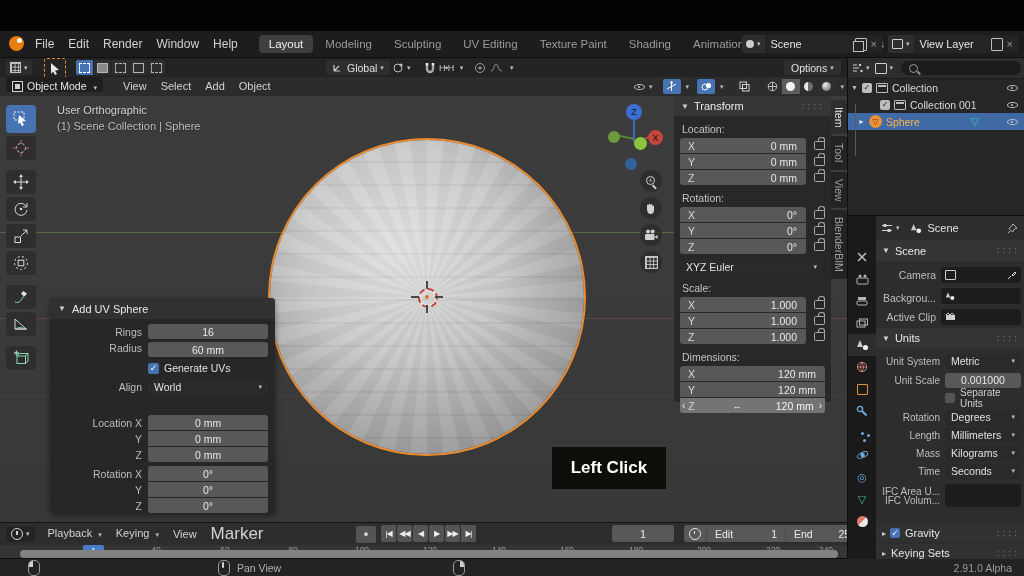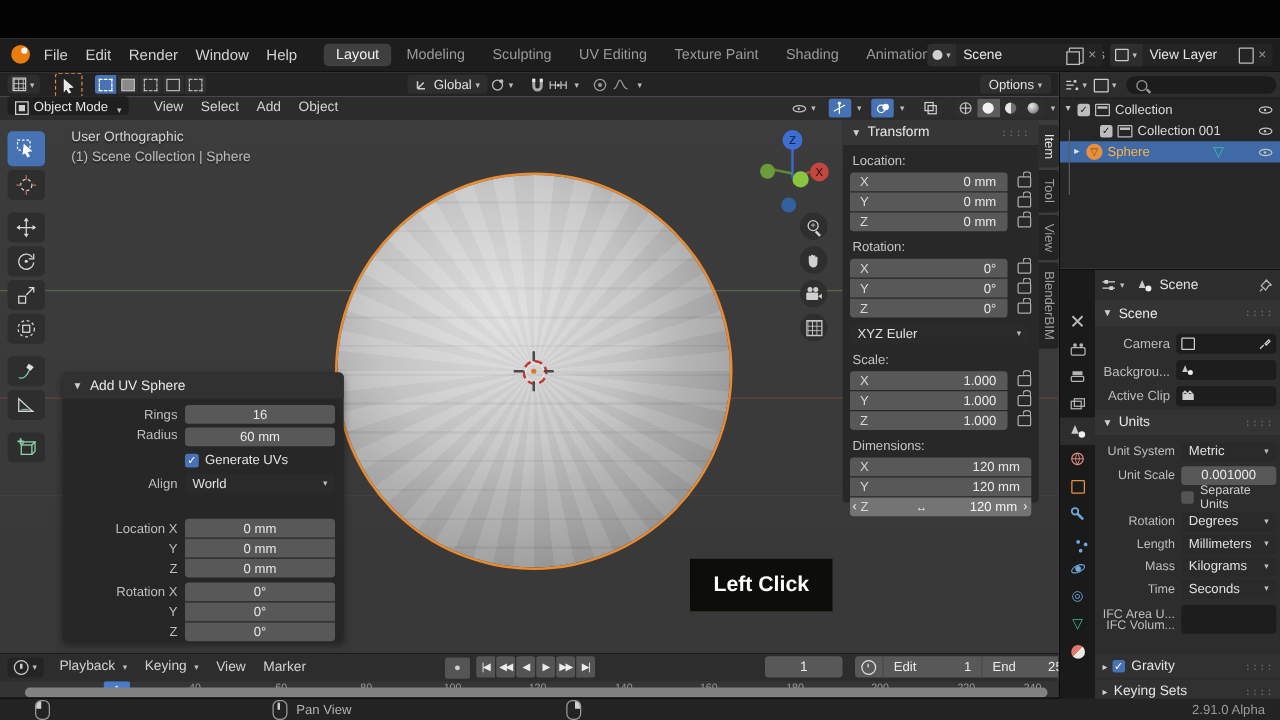--- a/index.html
+++ b/index.html
@@ -545,21 +545,21 @@
     <div style="height:22px;display:flex;align-items:center">
       <span style="display:flex;align-items:center;margin-left:6px;background:#242424;border-radius:3px;height:16px;padding:0 5px">
         <span style="width:10px;height:10px;border:1.5px solid #cfcfcf;border-radius:50%;position:relative">
             <span class="abs" style="left:4px;top:2px;width:1.5px;height:3.5px;background:#cfcfcf"></span>
           </span>
         <span class="chev">▾</span>
       </span>
       <span class="menu" style="font-size:11px;margin-left:6px"><span>Playback</span> <span class="chev">▾</span></span>
       <span class="menu" style="font-size:11px"><span>Keying</span> <span class="chev">▾</span></span>
       <span class="menu" style="font-size:11px">View</span>
-      <span class="menu" style="font-size:11px">Marker</span>
+      <span class="menu" style="font-size:17px">Marker</span>
       <span class="transport" style="position:absolute;left:356px;width:20px">
           <span style="font-size:9px;letter-spacing:0;color:#cfcfcf">●</span>
         </span>
       <div class="abs" style="left:381px;top:2px;display:flex;gap:1px">
         <span class="transport" style="width:15px;border-radius:2px 0 0 2px">|◀</span>
         <span class="transport" style="width:15px">◀◀</span>
         <span class="transport" style="width:15px">◀</span>
         <span class="transport" style="width:15px">▶</span>
         <span class="transport" style="width:15px">▶▶</span>
         <span class="transport" style="width:15px;border-radius:0 2px 2px 0">▶|</span>

